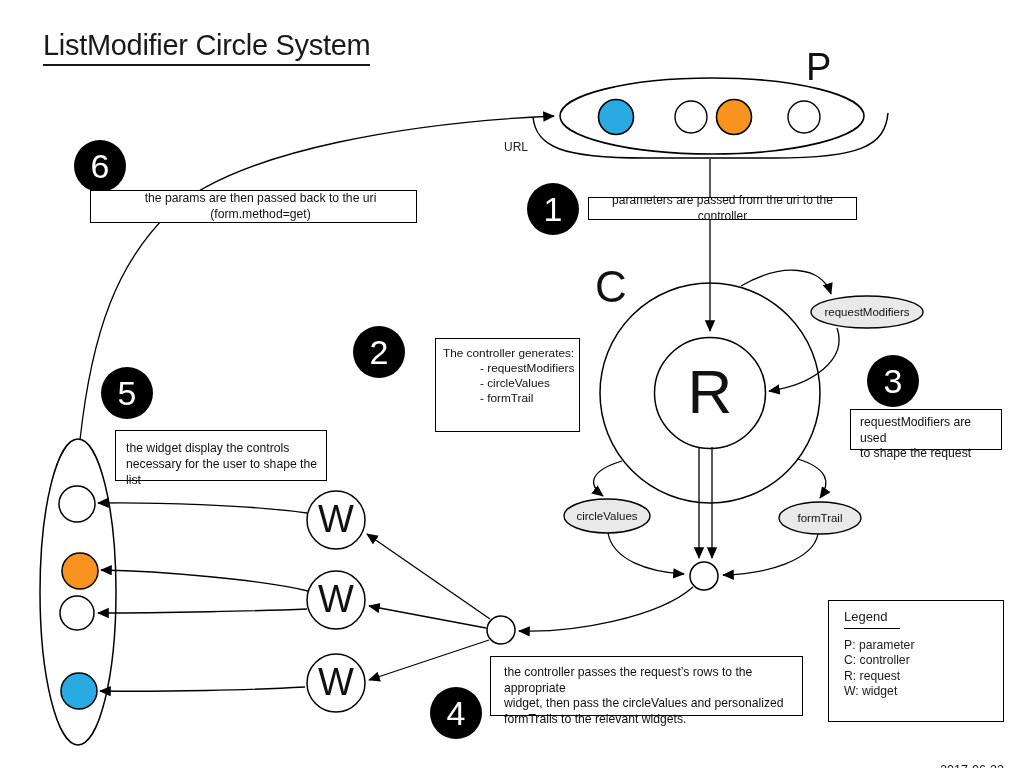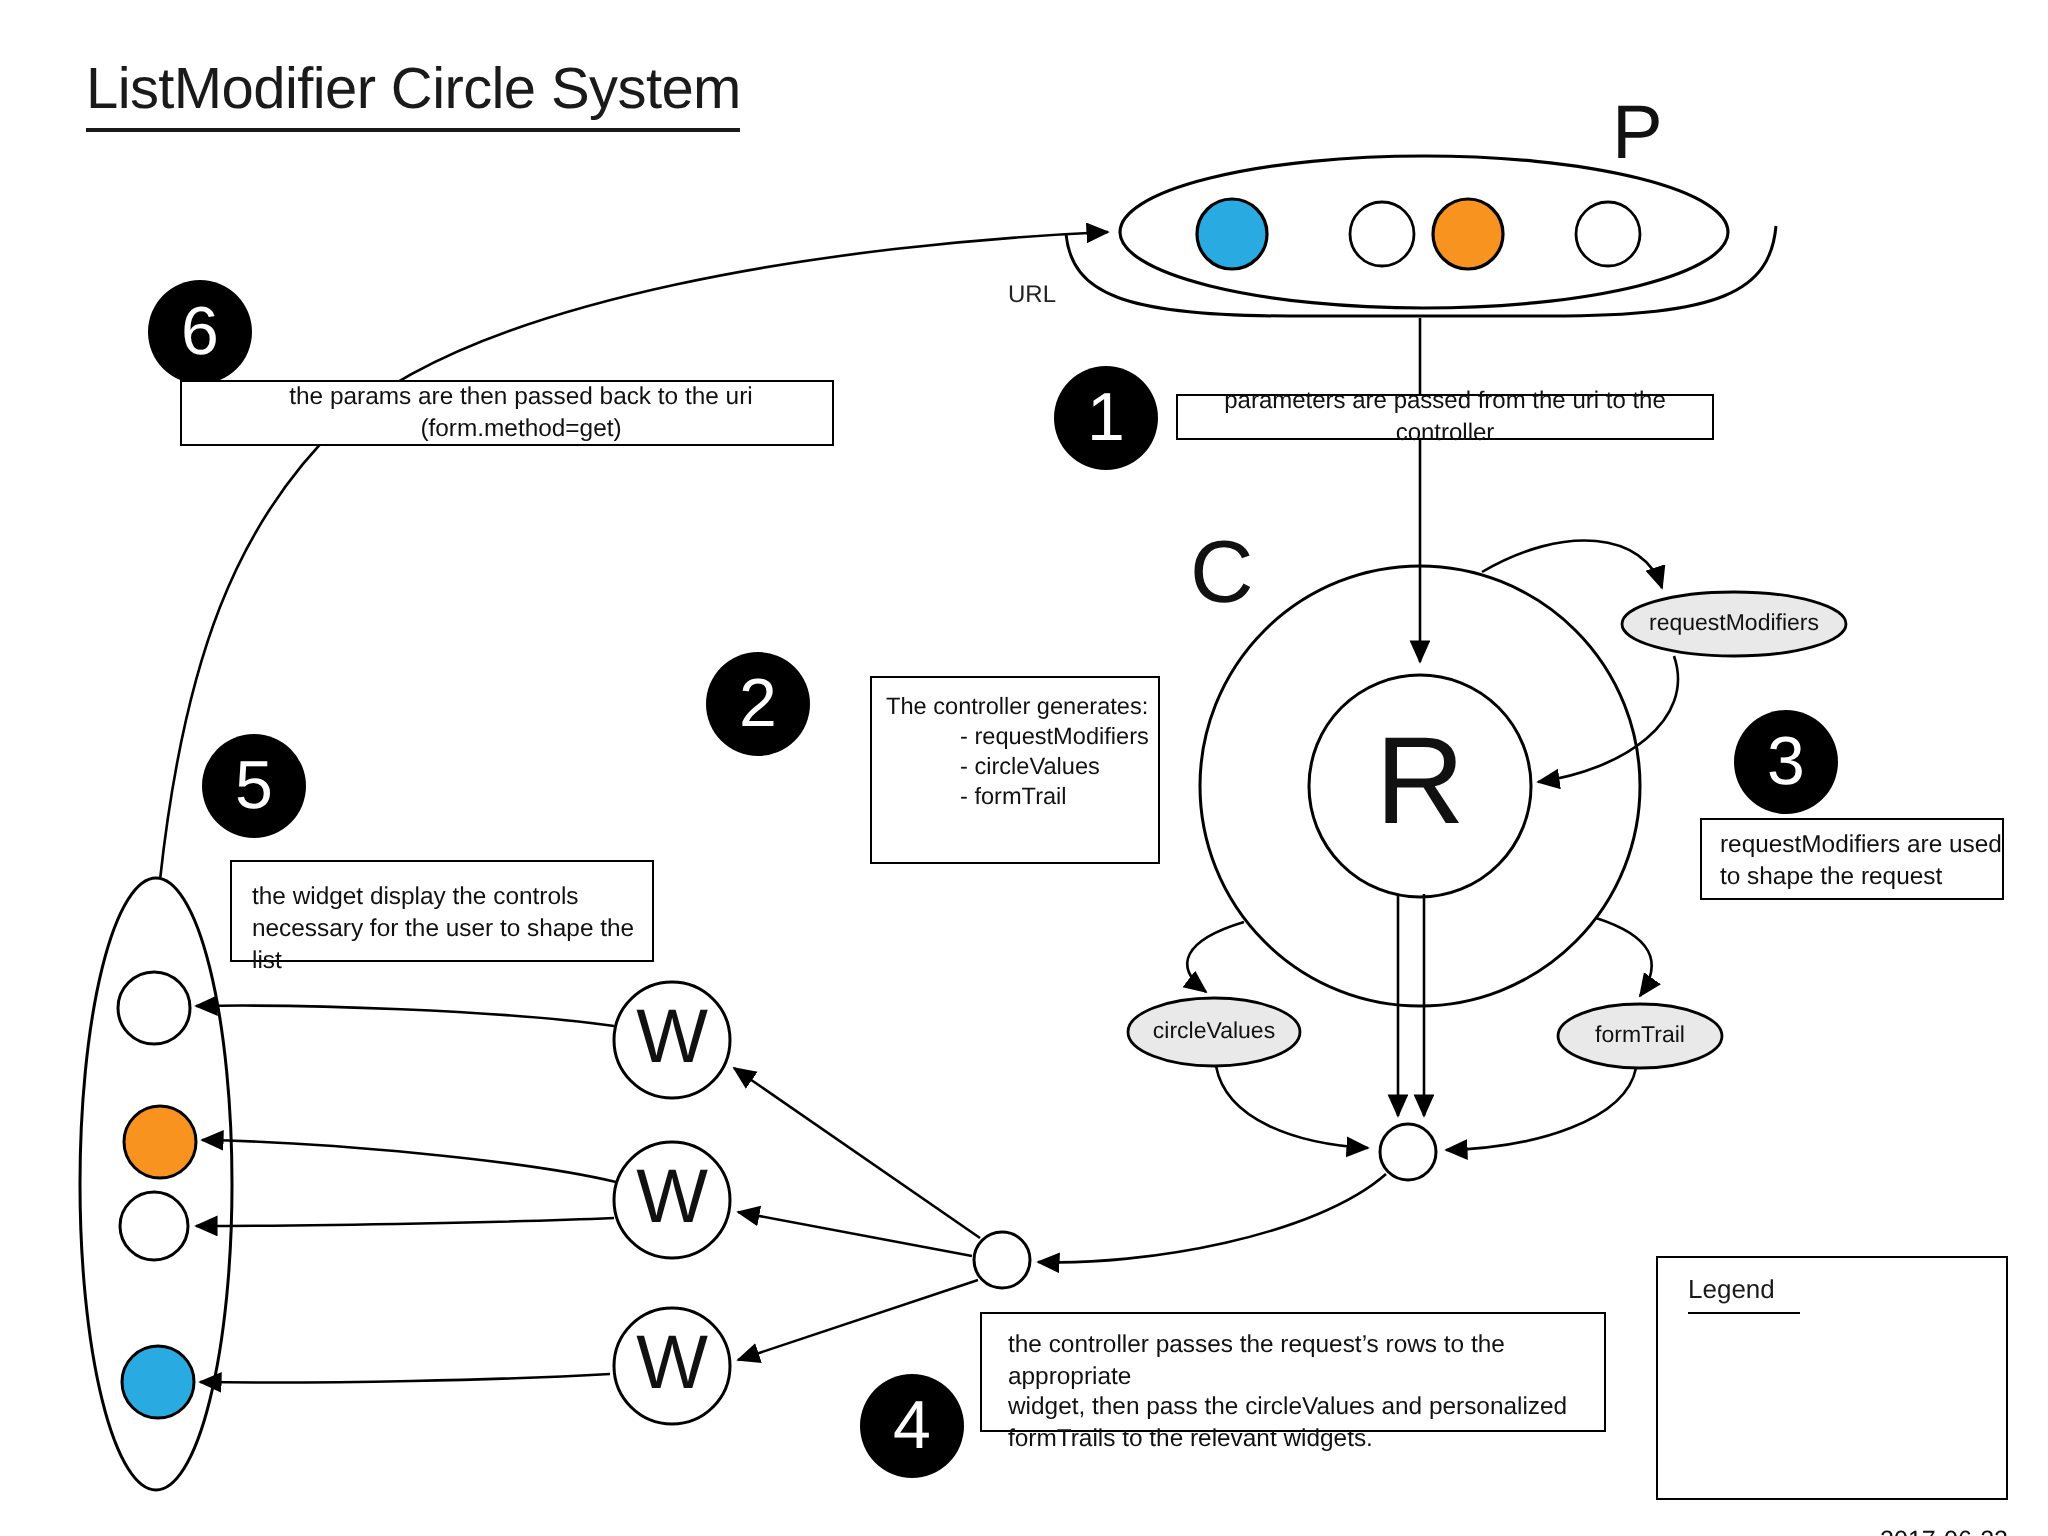--- a/index.html
+++ b/index.html
@@ -11,21 +11,21 @@
          border-bottom:2px solid #1a1a1a;padding-bottom:2px;}
   .big-letter{font-size:40px;color:#111;}
   .center-origin{transform:translate(-50%,-54%);}
   .badge{width:52px;height:52px;border-radius:50%;background:#000;color:#fff;
          display:flex;align-items:center;justify-content:center;font-size:34px;}
   .note{background:#fff;border:1.5px solid #000;font-size:12.2px;line-height:15.5px;
         box-sizing:border-box;color:#111;}
   .note.centered{display:flex;align-items:center;justify-content:center;text-align:center;}
   .small-label{font-size:12px;color:#222;}
   .node-label{font-size:11.5px;color:#111;transform:translate(-50%,-50%);white-space:nowrap;text-align:right;}
-  .legend-box{background:#fff;border:1.5px solid #000;box-sizing:border-box;margin-top:28px;}
+  .legend-box{background:#fff;border:1.5px solid #000;box-sizing:border-box;}
   .legend-title{margin:8px 0 0 15px;font-size:13px;display:inline-block;width:56px;
                 border-bottom:1.5px solid #000;padding-bottom:4px;}
   .legend-items{margin:9px 0 0 15px;font-size:12.2px;line-height:15.4px;}
   .date{font-size:12.5px;color:#111;margin-top:26px;}
 </style>
 </head>
 <body>
 
 <div class="canvas">
 
@@ -130,35 +130,41 @@
 
   <div class="abs note centered" style="left:588px;top:197px;width:269px;height:23px;font-size:12px;">parameters are passed from the uri to the controller</div>
 
   <div class="abs note" style="left:435px;top:338px;width:145px;height:94px;padding:7px 0 0 7px;font-size:11.8px;line-height:15px;">
     <div>The controller generates:</div>
     <div style="margin-left:37px;">- requestModifiers</div>
     <div style="margin-left:37px;">- circleValues</div>
     <div style="margin-left:37px;">- formTrail</div>
   </div>
 
-  <div class="abs note" style="left:850px;top:409px;width:152px;height:41px;padding:5px 0 0 9px;">
+  <div class="abs note" style="left:850px;top:409px;width:152px;height:41px;padding:5px 16px 0 9px;">
     <div>requestModifiers are used</div>
     <div>to shape the request</div>
   </div>
 
   <div class="abs note" style="left:115px;top:430px;width:212px;height:51px;padding:9px 0 0 10px;line-height:16px;">
     <div>the widget display the controls</div>
     <div>necessary for the user to shape the list</div>
   </div>
 
   <div class="abs note" style="left:490px;top:656px;width:313px;height:60px;padding:8px 0 0 13px;">
     <div>the controller passes the request’s rows to the appropriate</div>
     <div>widget, then pass the circleValues and personalized</div>
     <div>formTrails to the relevant widgets.</div>
   </div>
 
   <div class="abs legend-box" style="left:828px;top:600px;width:176px;height:122px;">
     <span class="legend-title">Legend</span>
+    <div class="legend-items">
+      <div>P: parameter</div>
+      <div>C: controller</div>
+      <div>R: request</div>
+      <div>W: widget</div>
+    </div>
   </div>
 
   <div class="abs date" style="right:20px;top:737px;">2017-06-22</div>
 
 </div>
 
 </body></html>

